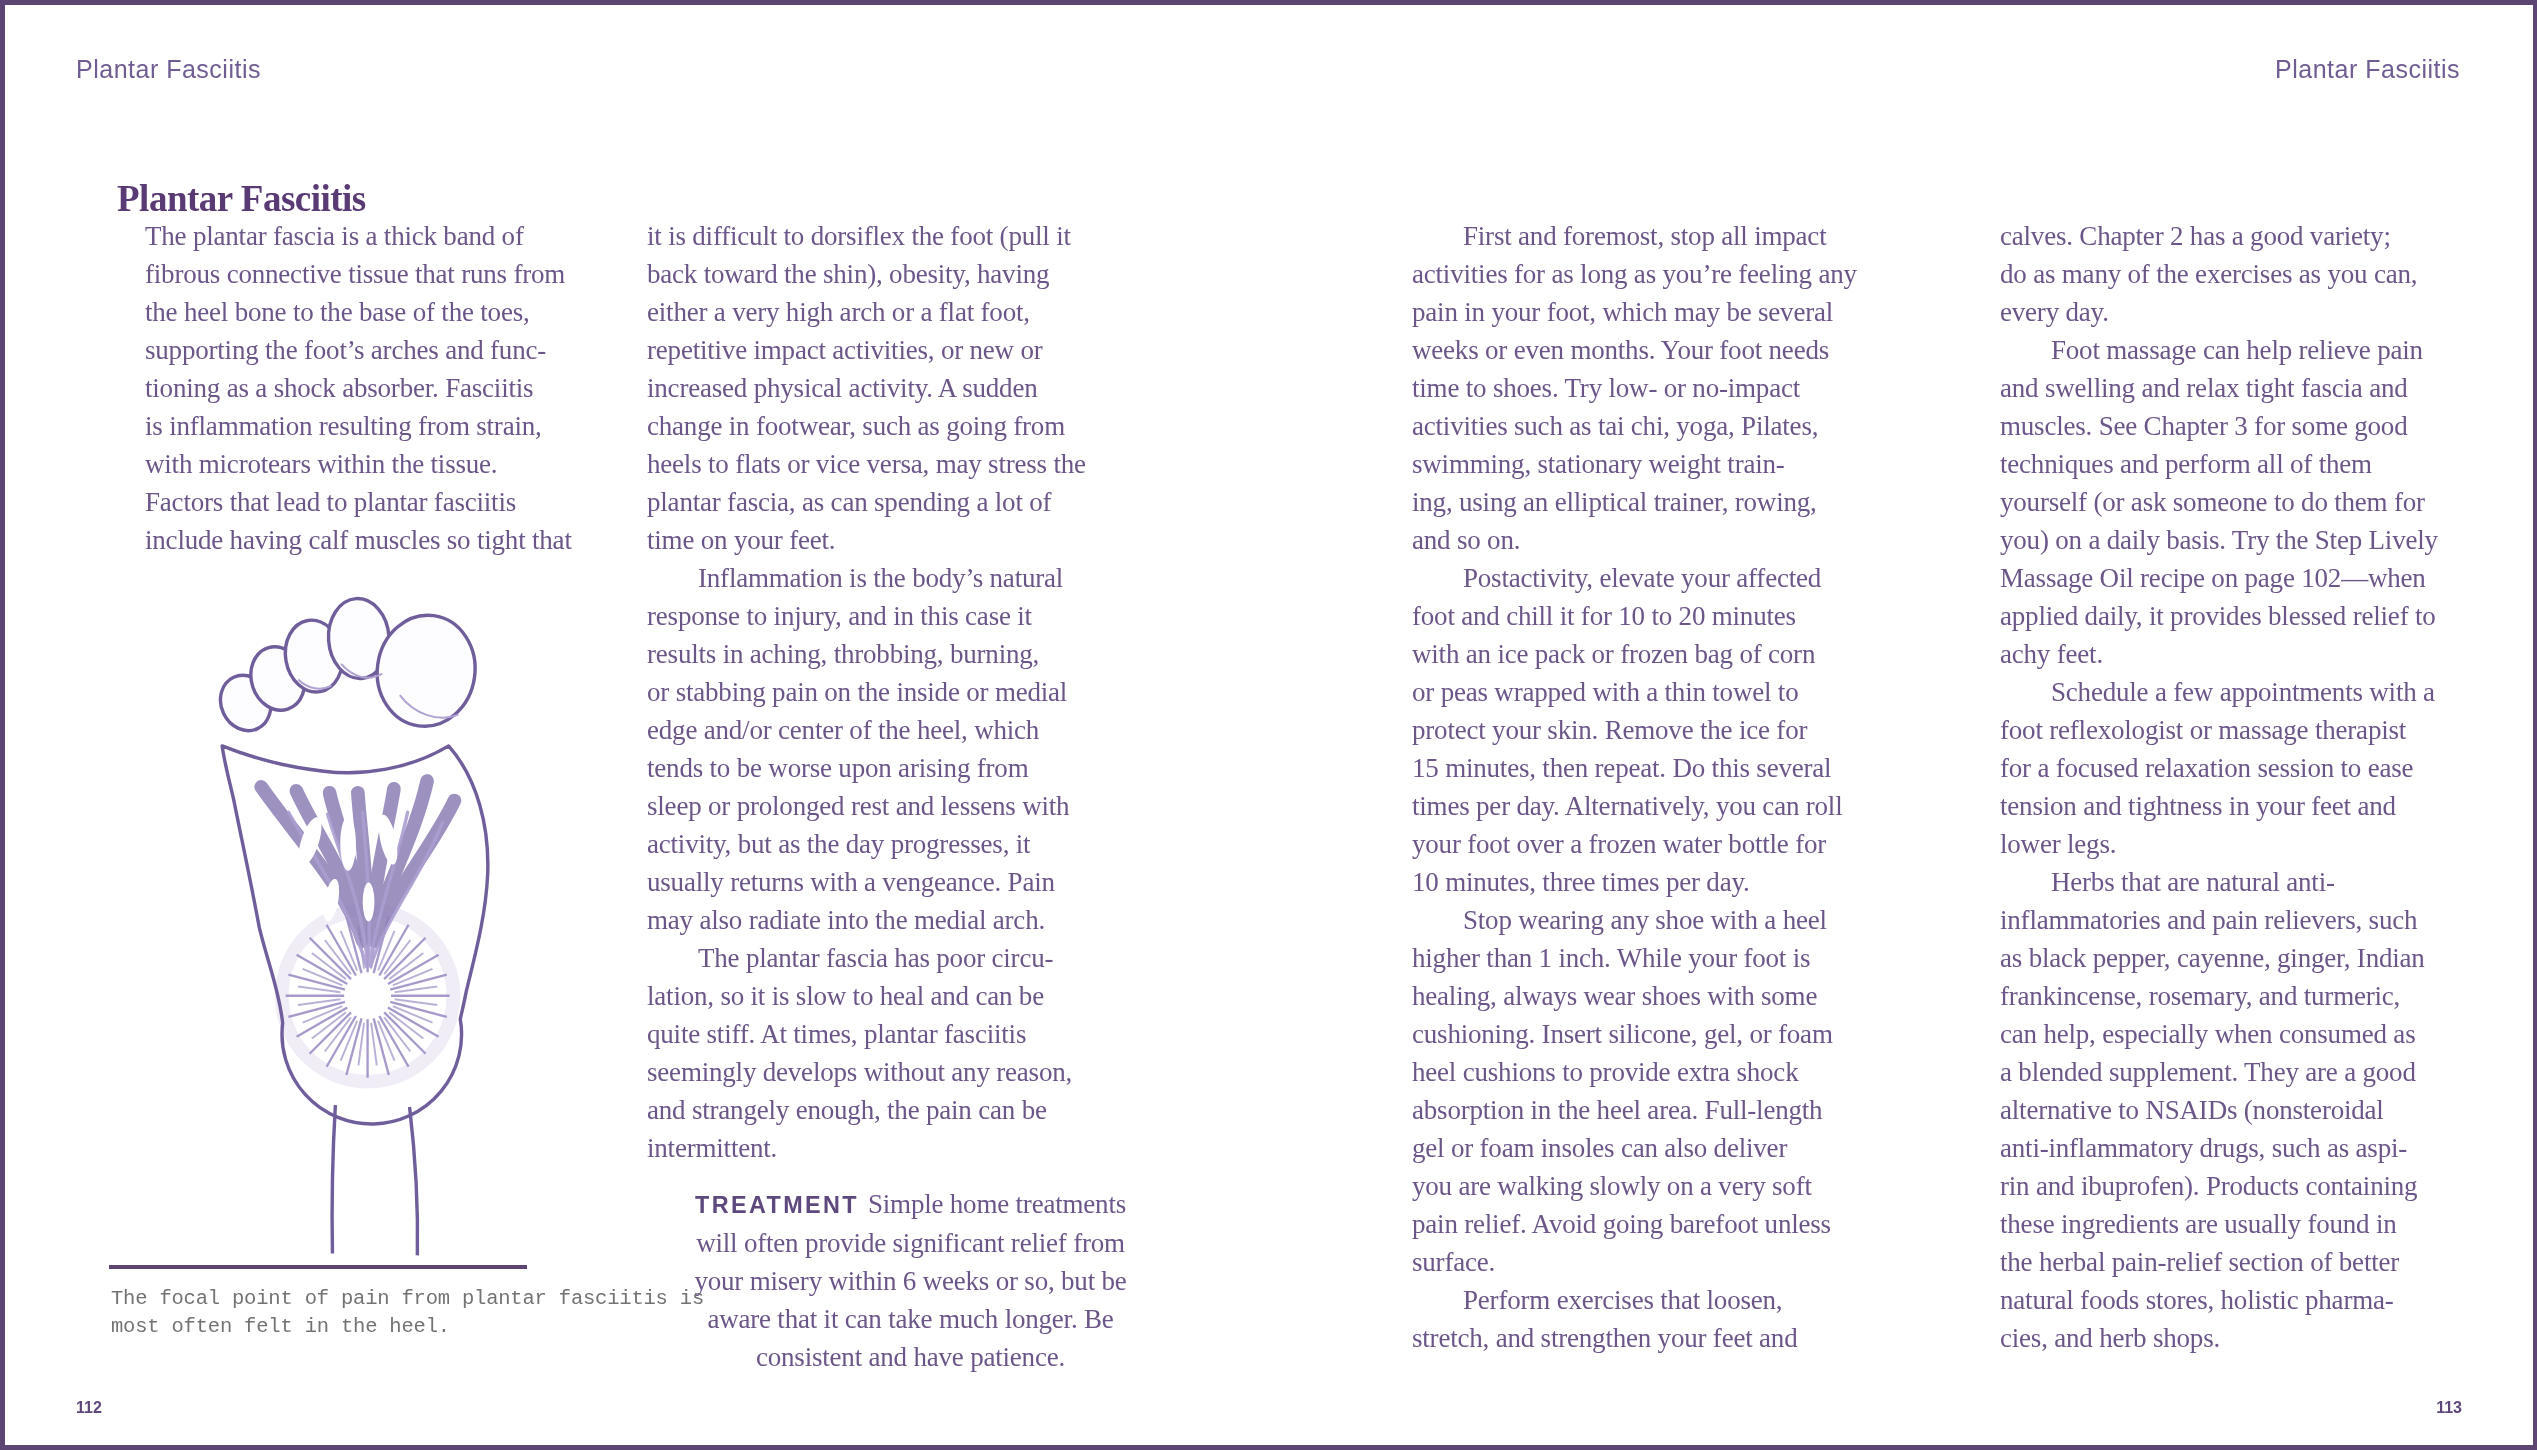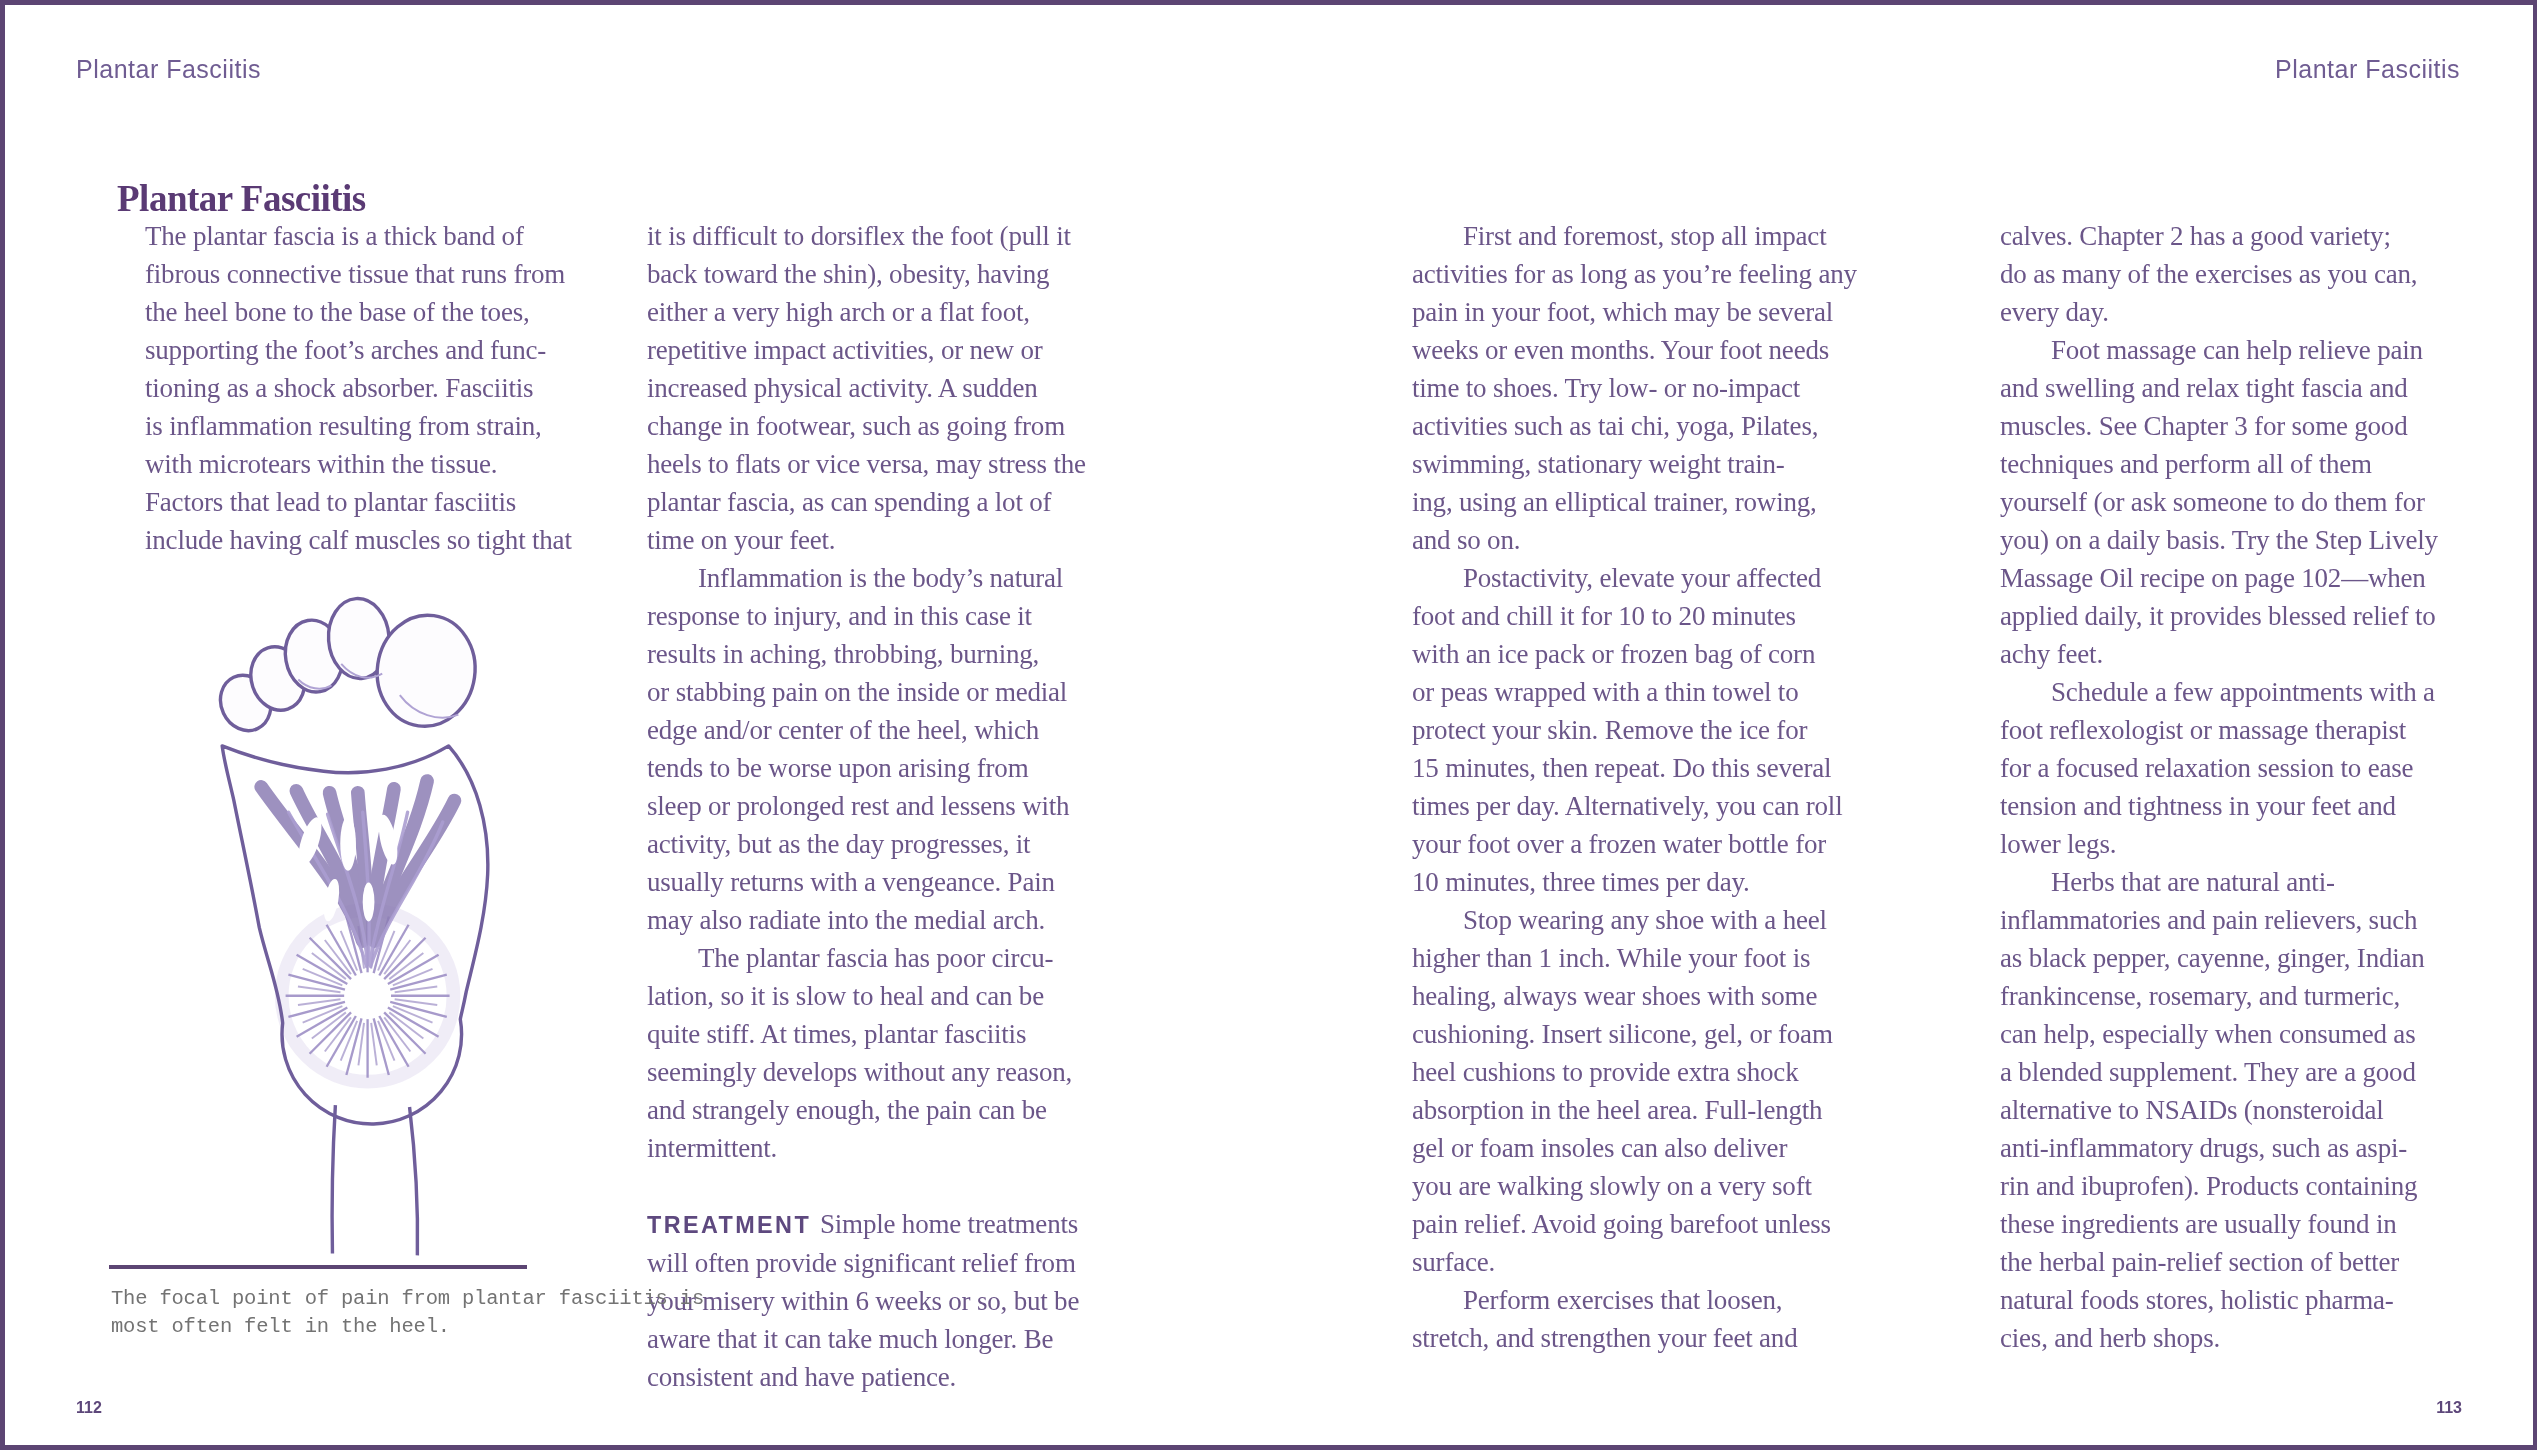--- a/index.html
+++ b/index.html
@@ -22,21 +22,21 @@
   .col{
     position:absolute;top:217px;width:527px;
     color:#6b5689;font-size:27px;line-height:38px;letter-spacing:-0.2px;
   }
   .col-1{left:117px;margin-left:28px;}
   .col-2{left:647px;}
   .col-3{left:1412px;}
   .col-4{left:2000px;}
   .line{white-space:pre;}
   .para.indent .line:first-child{padding-left:51px;}
-  .para.gap{margin-top:38px;}
+  .para.gap{margin-top:18px;text-align:center;}
   .plabel{
     font-family:"Liberation Sans",sans-serif;font-weight:bold;
     font-size:23.4px;letter-spacing:2.4px;color:#5e497f;
   }
   .caption-rule{position:absolute;left:109px;top:1265px;width:418px;height:3.9px;background:#5c4573;}
   .caption{
     position:absolute;left:111px;top:1285px;width:459px;
     font-family:Liberation Mono, monospace;font-size:20.5px;line-height:28px;
     color:#737373;letter-spacing:-0.2px;
   }

